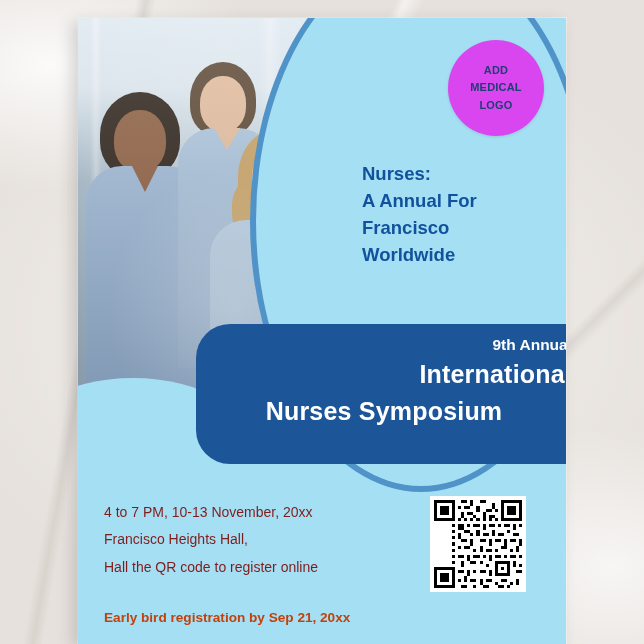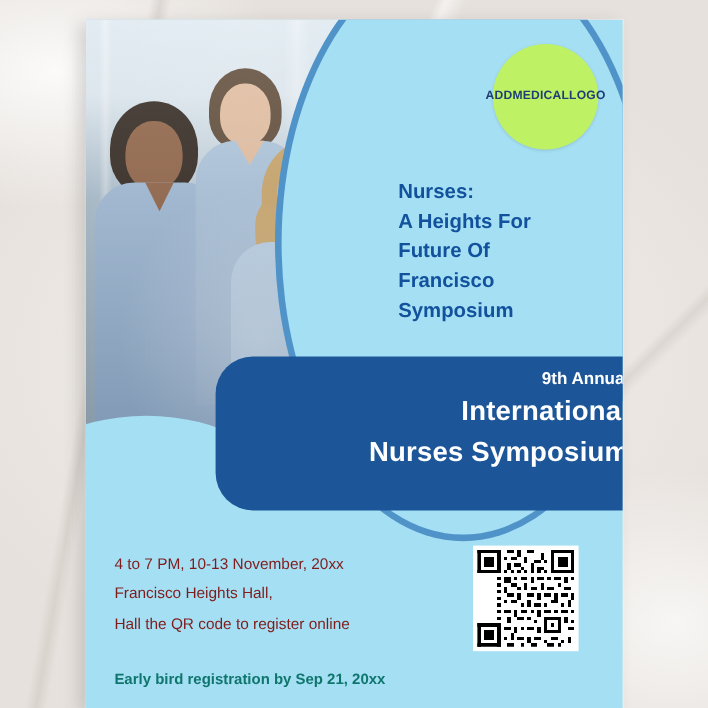--- a/index.html
+++ b/index.html
@@ -134,23 +134,23 @@
     border-radius: 50%;
     background: #a5dff3;
   }
 
   
   .logo-badge {
     position: absolute;
     right: 22px; top: 22px;
     width: 96px; height: 96px;
     border-radius: 50%;
-    background: #bef264;
+    background: #d946ef;
     box-shadow: 0 1px 3px rgba(0,0,0,0.12);
-    display: flex; flex-direction: row;
+    display: flex; flex-direction: column;
     align-items: center; justify-content: center;
     color: #1e3f73;
     font-size: 11px; font-weight: bold; line-height: 1.55;
     letter-spacing: .2px;
     text-align: center;
   }
 
   
   .headline {
     position: absolute;
@@ -169,37 +169,37 @@
     left: 118px; top: 306px;
     width: 402px; height: 140px;
     background: #1c5699;
     border-radius: 34px 0 0 34px;
     color: #ffffff;
     padding: 10px 26px 12px 0;
     text-align: right;
   }
   .band .annual { font-size: 15.5px; font-weight: bold; margin-top: 2px; }
   .band .t1 { font-size: 25px; font-weight: bold; margin-top: 6px; letter-spacing: .2px;}
-  .band .t2 { font-size: 25px; font-weight: bold; margin-top: 8px; letter-spacing: .2px;}
+  .band .t2 { font-size: 25px; font-weight: bold; margin-top: 8px; letter-spacing: .2px; text-align: center;}
   .band .t3 { font-size: 23px; font-weight: bold; margin-top: 7px; }
 
   
   .details {
     position: absolute;
     left: 26px; top: 481px;
     width: 300px;
     color: #7f1d1d;
     font-size: 14px;
     line-height: 1.95;
   }
   .details .line { white-space: nowrap; }
   .earlybird {
     position: absolute;
     left: 26px; top: 592px;
-    color: #0f766e;
+    color: #c2410c;
     font-size: 13.6px;
     font-weight: bold;
   }
 
   
   .qr {
     position: absolute;
     right: 40px; top: 478px;
     width: 96px; height: 96px;
     background: #ffffff;
@@ -256,24 +256,23 @@
   <div class="photo-bottom-curve"></div>
 
   <div class="logo-badge">
     <span>ADD</span>
     <span>MEDICAL</span>
     <span>LOGO</span>
   </div>
 
   <div class="headline">
     <div>Nurses:</div>
-    <div>A Heights For</div>
-    <div>Future Of</div>
+    <div>A Annual For</div>
     <div>Francisco</div>
-    <div>Symposium</div>
+    <div>Worldwide</div>
   </div>
 
   <div class="band">
     <div class="annual">9th Annual</div>
     <div class="t1">International</div>
     <div class="t2">Nurses Symposium</div>
   </div>
 
   <div class="details">
     <div class="line">4 to 7 PM, 10-13 November, 20xx</div>

